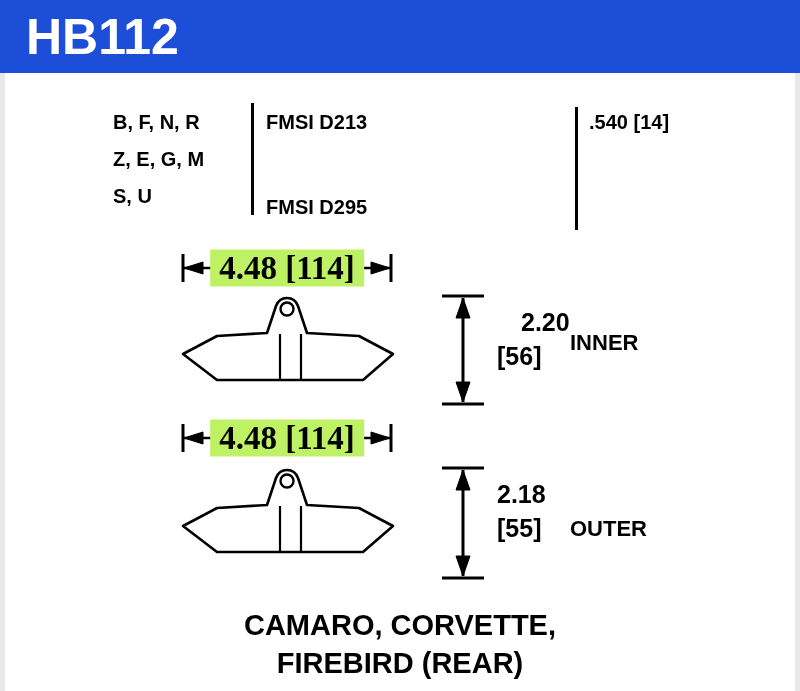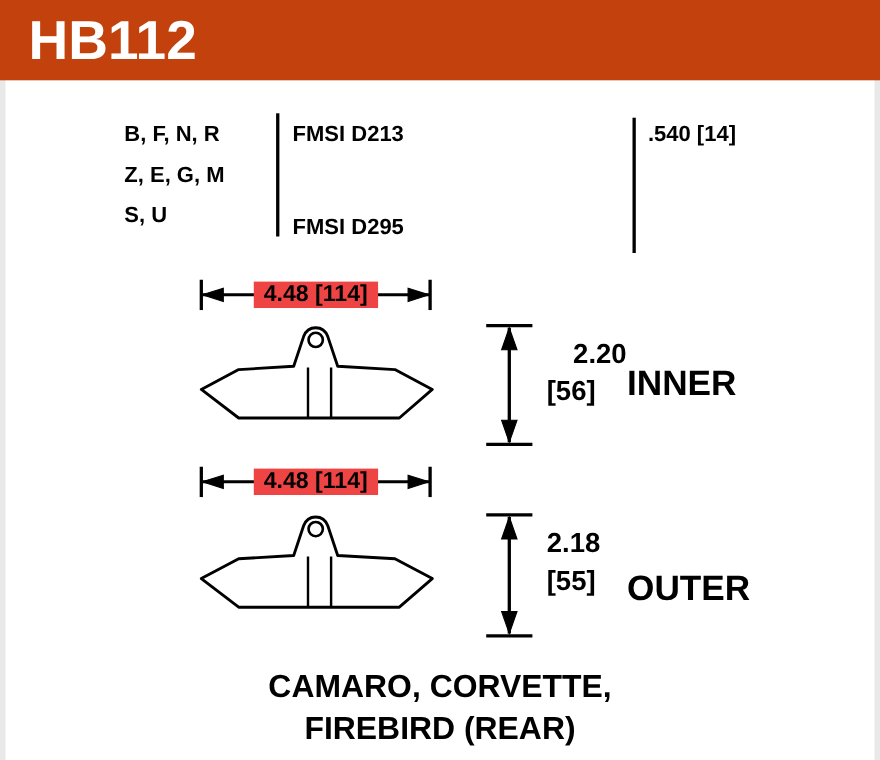--- a/index.html
+++ b/index.html
@@ -4,37 +4,37 @@
 <style>
   html,body{margin:0;padding:0;background:#fff;}
   .page{
     position:relative;width:800px;height:691px;background:#ffffff;
     font-family:"Liberation Sans",sans-serif;color:#000;overflow:hidden;
   }
   .edge{position:absolute;top:0;bottom:0;width:5px;background:#e9e9e9;z-index:0;}
   .edge.left{left:0;}
   .edge.right{right:0;}
   .header-bar{
-    position:absolute;left:0;top:0;width:800px;height:73px;background:#c2410c;
+    position:absolute;left:0;top:0;width:800px;height:73px;background:#1d4ed8;
     display:flex;align-items:center;z-index:2;
   }
   .part-number{
     color:#fff;font-size:50px;font-weight:bold;padding-left:26px;letter-spacing:0px;
   }
   .spec-text{position:absolute;font-size:20px;font-weight:bold;line-height:37px;white-space:nowrap;}
   .vline{position:absolute;width:3px;background:#000;}
   .hdim-wrap{position:absolute;width:212px;height:28px;}
   .hdim-wrap svg{position:absolute;left:0;top:0;}
   .hdim-label{
     position:absolute;left:50%;top:50%;transform:translate(-50%,-50%);
-    background:#ef4444;padding:0 9px;font-size:21px;font-weight:bold;white-space:nowrap;
+    background:#bef264;padding:0 9px;font-size:33px;font-weight:bold;white-space:nowrap;font-family:Liberation Serif, serif;
   }
   .vdim{position:absolute;}
   .dim-text{position:absolute;font-size:25px;font-weight:bold;white-space:nowrap;}
-  .pos-label{position:absolute;font-size:32px;font-weight:bold;white-space:nowrap;}
+  .pos-label{position:absolute;font-size:22px;font-weight:bold;white-space:nowrap;}
   .pad-svg{position:absolute;}
   .application{
     position:absolute;left:0;width:800px;text-align:center;
     font-size:29px;font-weight:bold;line-height:38px;
   }
   svg line, svg polygon, svg path, svg circle{stroke:#000;}
 </style>
 </head>
 <body>
 

